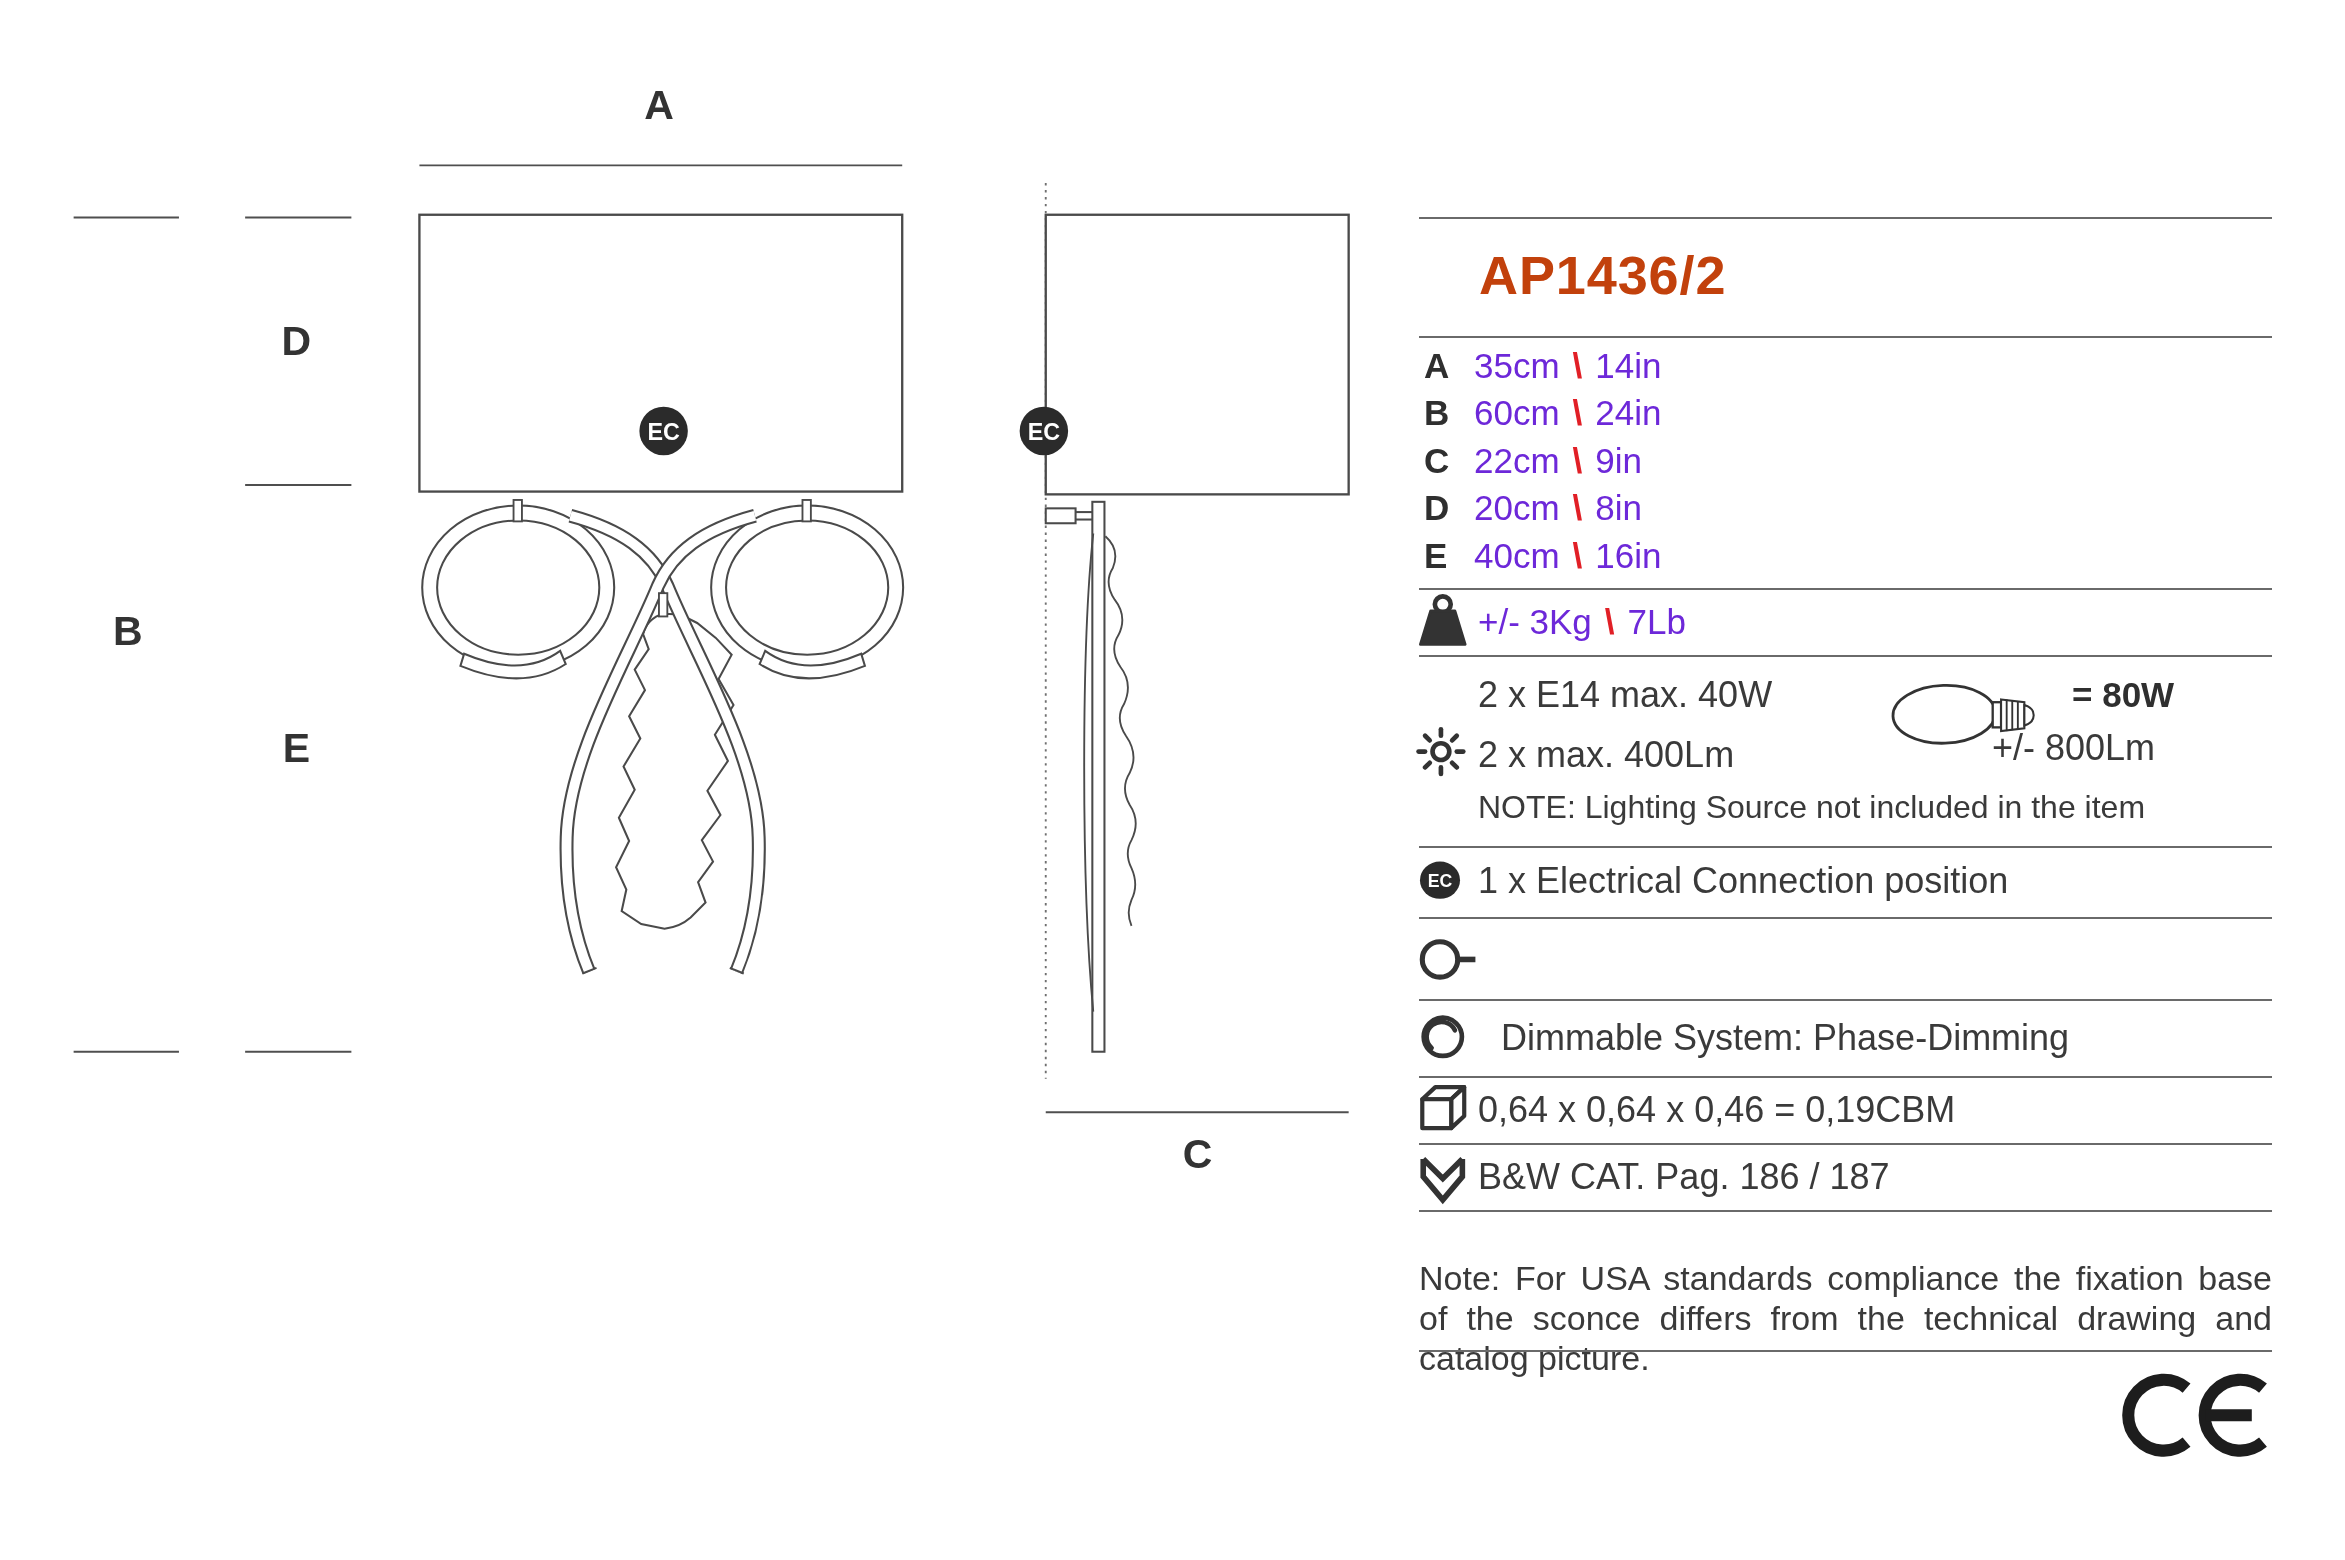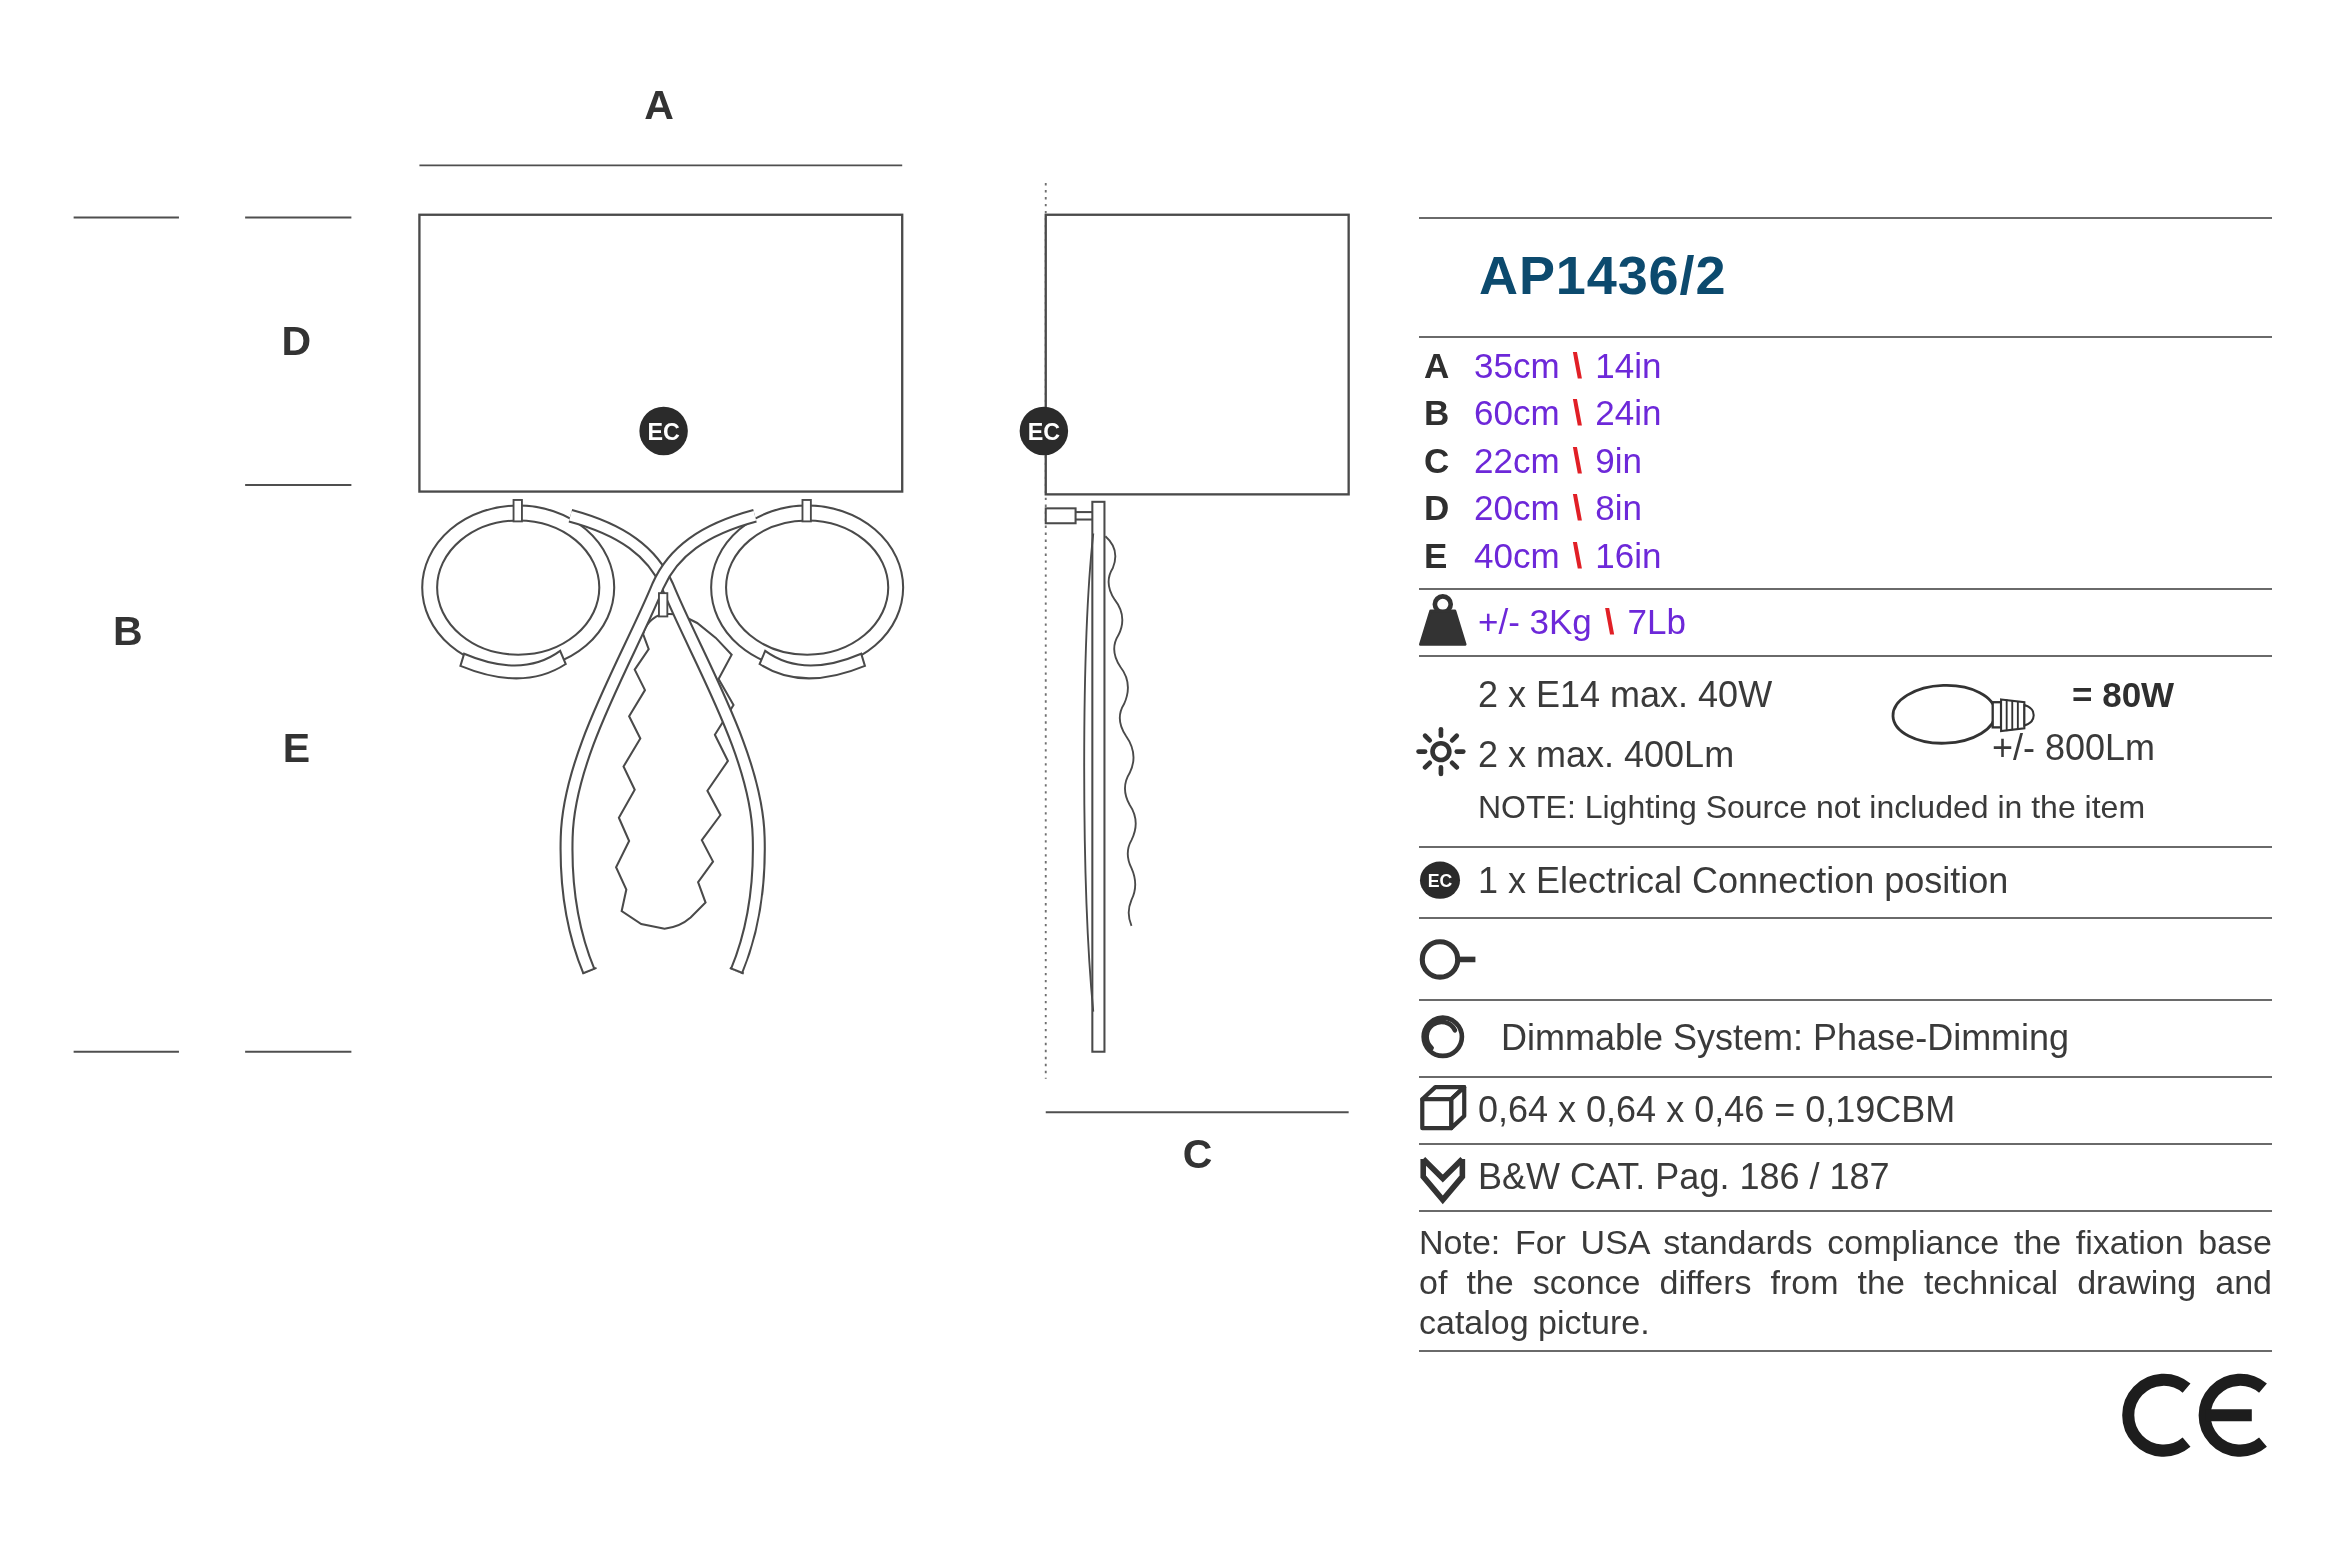--- a/index.html
+++ b/index.html
@@ -3,30 +3,30 @@
 <meta charset="utf-8">
 <style>
   html,body{margin:0;padding:0;background:#fff;}
   .canvas{
     position:relative;width:2345px;height:1561px;background:#ffffff;overflow:hidden;
     font-family:"Liberation Sans","DejaVu Sans",sans-serif;color:#3a3a3a;
   }
   svg text{font-family:"Liberation Sans","DejaVu Sans",sans-serif;}
   .abs{position:absolute;line-height:1;}
   .rule{position:absolute;left:1419px;width:853px;height:1.9px;background:#6a6a6a;}
-  .title{font-size:54px;font-weight:bold;color:#0c4a6e;letter-spacing:0.9px;}
+  .title{font-size:54px;font-weight:bold;color:#c2410c;letter-spacing:0.9px;}
   .dim-row{display:flex;align-items:baseline;font-size:35px;}
   .dim-row .letter{display:inline-block;width:50px;font-weight:bold;color:#2f2f2f;}
   .val{color:#6d28d9;}
   .sep{color:#e11f26;font-weight:bold;margin:0 13px;}
   .txt{font-size:36px;color:#3a3a3a;}
   .txt-b{font-size:35px;font-weight:bold;color:#2f2f2f;}
   .note-par{
     position:absolute;left:1419px;width:853px;font-size:34px;line-height:40px;
-    text-align:justify;color:#3a3a3a;
+    text-align:justify;color:#3a3a3a;margin-top:36px;
   }
 </style>
 </head>
 <body>
 
 <div class="canvas">
 
   <svg width="2345" height="1561" viewBox="0 0 2516 1674" class="abs" style="left:0;top:0">
 
     <g>

